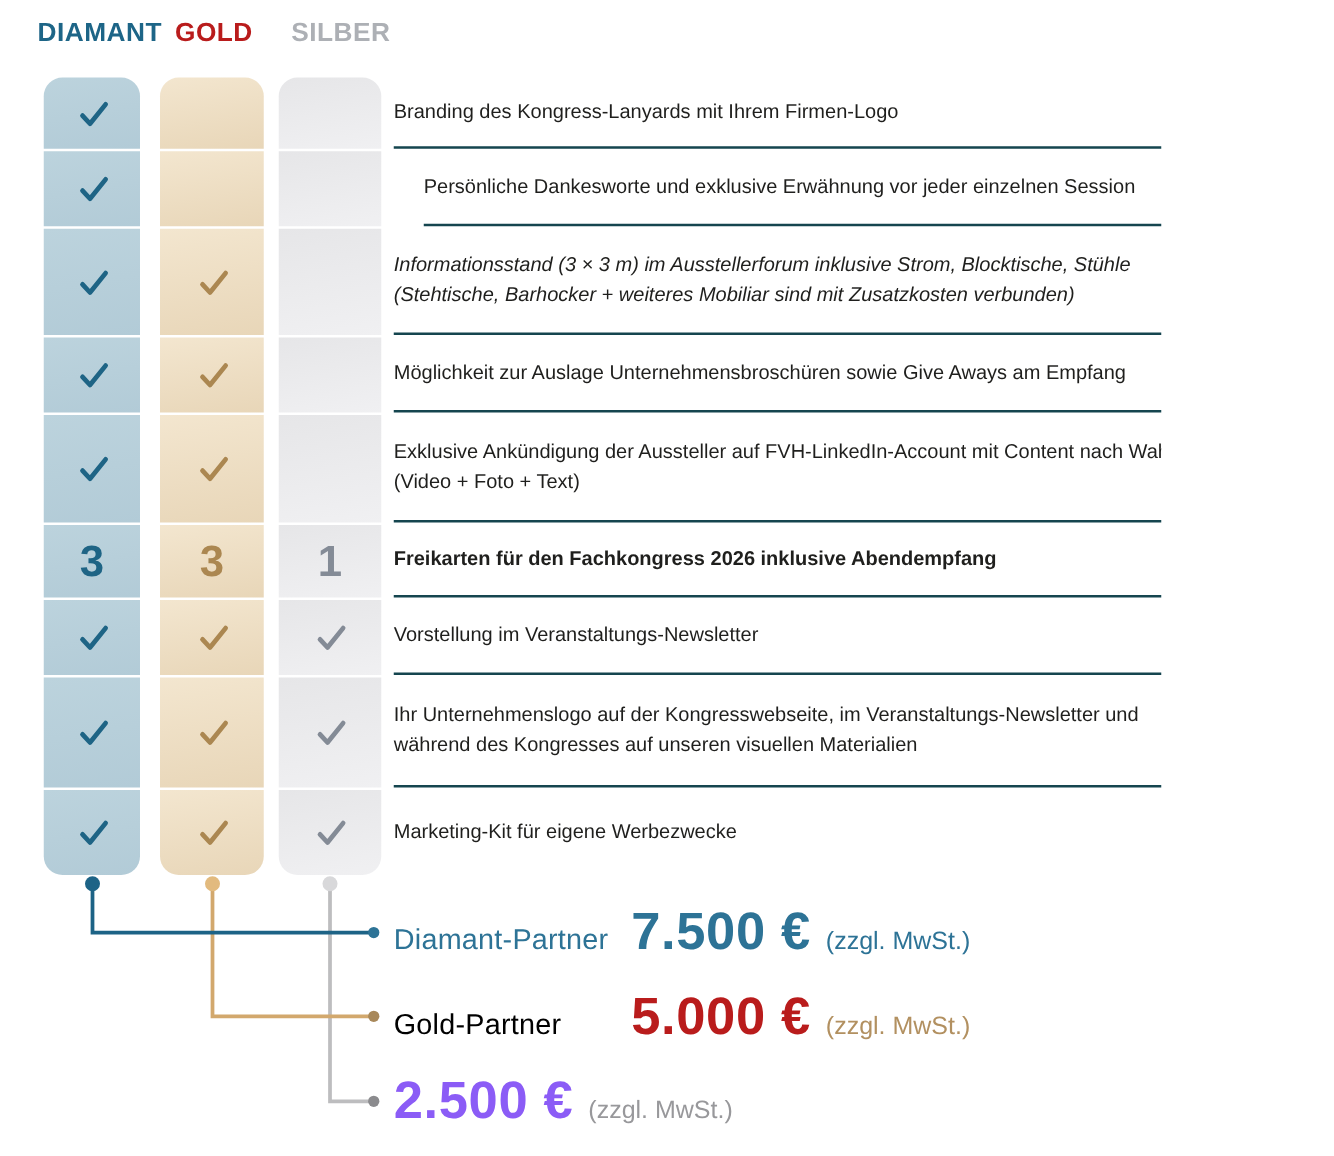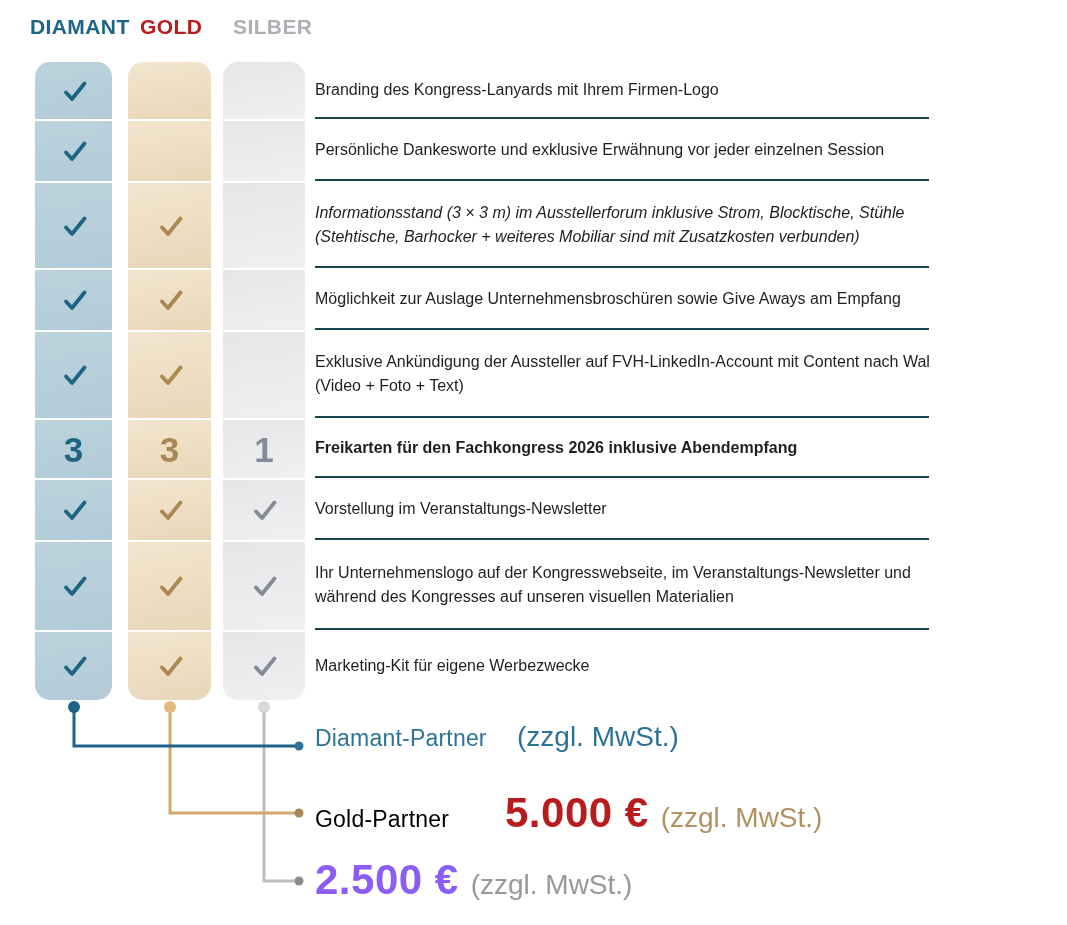--- a/index.html
+++ b/index.html
@@ -28,21 +28,21 @@
     white-space:pre-line;
   }
   .benefit-text.lined { border-bottom:2px solid #15454f; }
   .benefit-text.bold { font-weight:700; }
   .connectors { position:absolute; left:0; top:0; pointer-events:none; }
   .price-row {
     position:absolute; left:315px; display:flex; align-items:baseline; line-height:1.1;
   }
   .price-label { width:190px; font-size:23px; letter-spacing:.2px; }
   .price-value { font-size:42px; font-weight:700; letter-spacing:.5px; }
-  .price-note  { font-size:28px; margin-left:12px; }
+  .price-note  { font-size:20px; margin-left:12px; }
 </style>
 </head>
 <body>
 
 <div class="stage">
 
   <span class="tier-header" style="left: 30px; color: rgb(29, 101, 135);">DIAMANT</span>
   <span class="tier-header" style="left: 140px; color: #b91c1c;">GOLD</span>
   <span class="tier-header" style="left: 233px; color: rgb(173, 176, 181);">SILBER</span>
 
@@ -59,21 +59,21 @@
       <div class="benefit-text lined" style="grid-area: 1 / 7;">Branding des Kongress-Lanyards mit Ihrem Firmen-Logo</div>
       <div class="cell" style="grid-area: 2 / 1; background: linear-gradient(170deg, rgb(188, 211, 221), rgb(178, 203, 215));">
         <span class="check">
           <svg viewBox="0 0 30 30" width="30" height="30">
             <path d="M7 16.5 L13 23 L25.5 7.5" fill="none" stroke="#1e6485" stroke-width="3.8" stroke-linecap="round" stroke-linejoin="round"></path>
           </svg>
         </span>
       </div>
       <div class="cell" style="grid-area: 2 / 3; background: linear-gradient(170deg, rgb(243, 230, 207), rgb(232, 214, 184));"></div>
       <div class="cell" style="grid-area: 2 / 5; background: linear-gradient(170deg, rgb(230, 230, 232), rgb(240, 240, 242));"></div>
-      <div class="benefit-text lined" style="grid-area: 2 / 7;">Persönliche Dankesworte und exklusive Erwähnung vor jeder einzelnen Session</div>
+      <div class="benefit-text lined" style="grid-area: 2 / 7; margin-left: 24px;">Persönliche Dankesworte und exklusive Erwähnung vor jeder einzelnen Session</div>
       <div class="cell" style="grid-area: 3 / 1; background: linear-gradient(170deg, rgb(188, 211, 221), rgb(178, 203, 215));">
         <span class="check">
           <svg viewBox="0 0 30 30" width="30" height="30">
             <path d="M7 16.5 L13 23 L25.5 7.5" fill="none" stroke="#1e6485" stroke-width="3.8" stroke-linecap="round" stroke-linejoin="round"></path>
           </svg>
         </span>
       </div>
       <div class="cell" style="grid-area: 3 / 3; background: linear-gradient(170deg, rgb(243, 230, 207), rgb(232, 214, 184));">
         <span class="check">
           <svg viewBox="0 0 30 30" width="30" height="30">
@@ -209,20 +209,21 @@
     </g>
     <g>
       <path class="stem" d="M74 707 L74 746 L299 746" fill="none" stroke-width="3" stroke="#1d6386"></path>
       <circle class="top-dot" cx="74" cy="707" r="6" fill="#1d6386"></circle>
       <circle class="end-dot" cx="299" cy="746" r="4.5" fill="#2d7396"></circle>
     </g>
   </svg>
 
   <div class="price-row" style="top:722px">
     <span class="price-label" style="color: rgb(45, 115, 150);">Diamant-Partner</span>
+    <span class="price-value" style="color: rgb(45, 115, 150);">7.500 €</span>
     <span class="price-note" style="color: rgb(45, 115, 150);">(zzgl. MwSt.)</span>
   </div>
   <div class="price-row" style="top:790px">
     <span class="price-label" style="color: #000000;">Gold-Partner</span>
     <span class="price-value" style="color: #b91c1c;">5.000 €</span>
     <span class="price-note" style="color: rgb(178, 144, 96);">(zzgl. MwSt.)</span>
   </div>
   <div class="price-row" style="top:857px">
     <span class="price-value" style="color: #8b5cf6;">2.500 €</span>
     <span class="price-note" style="color: rgb(152, 152, 155);">(zzgl. MwSt.)</span>

